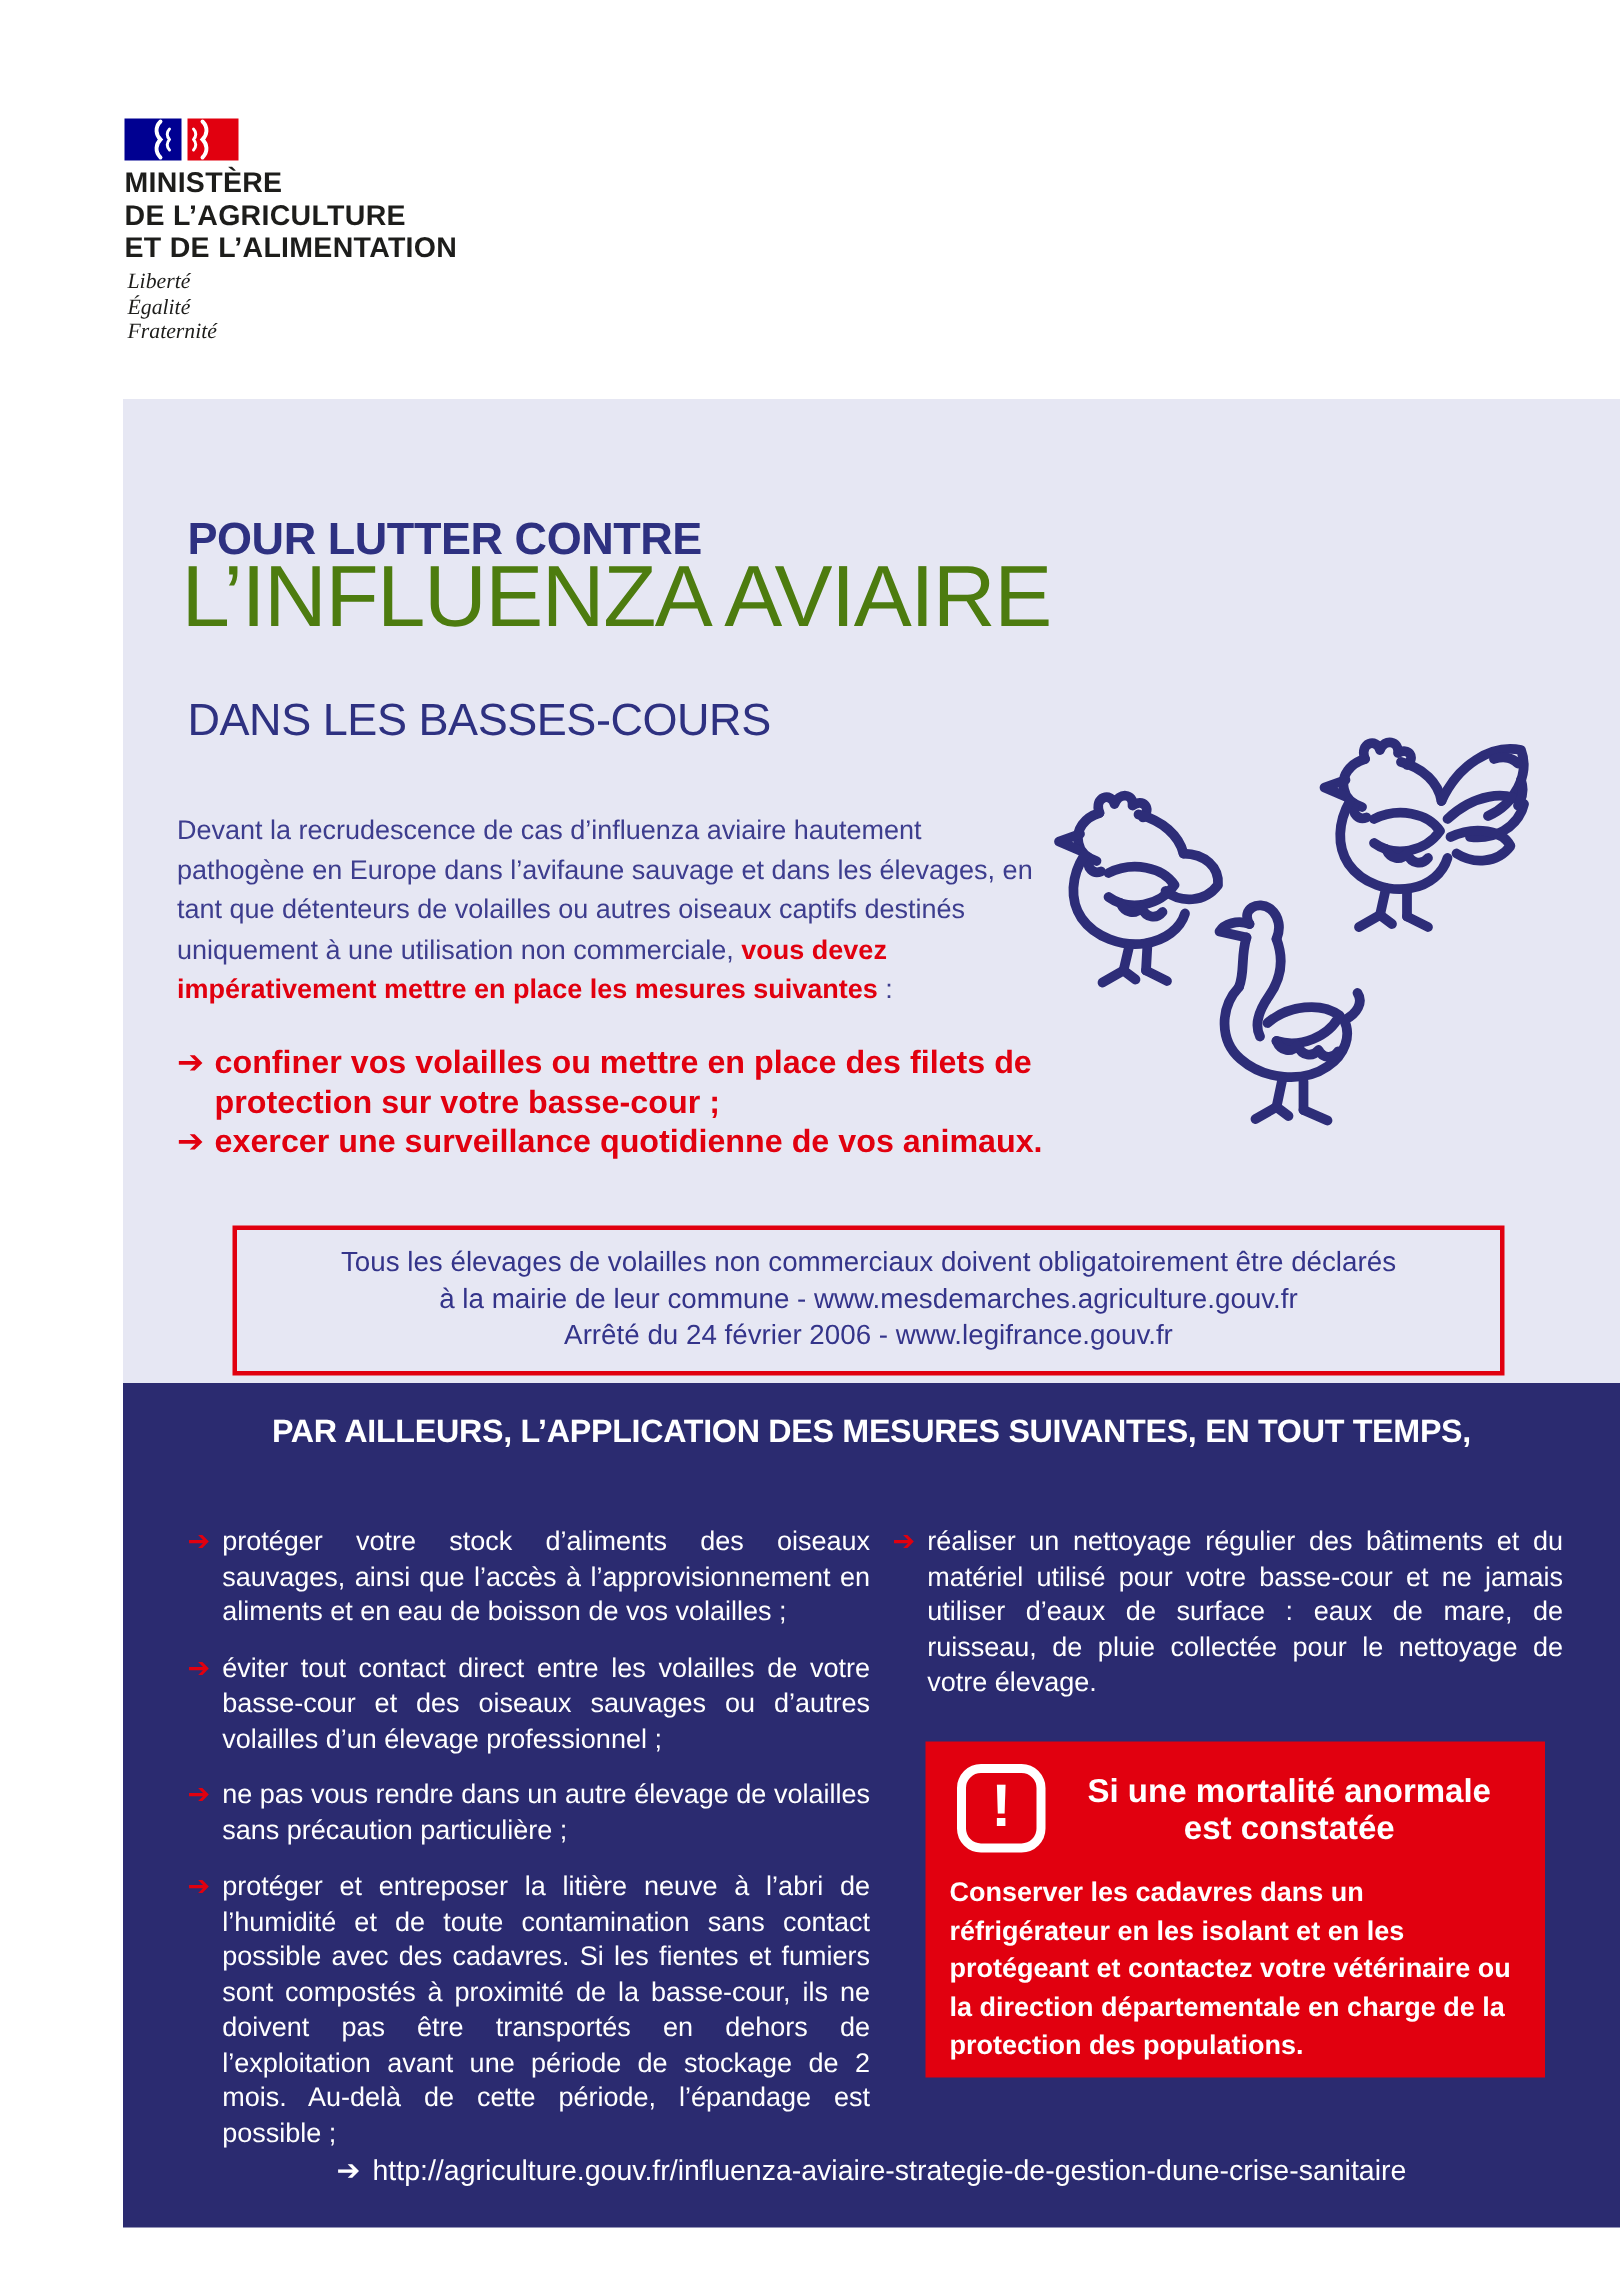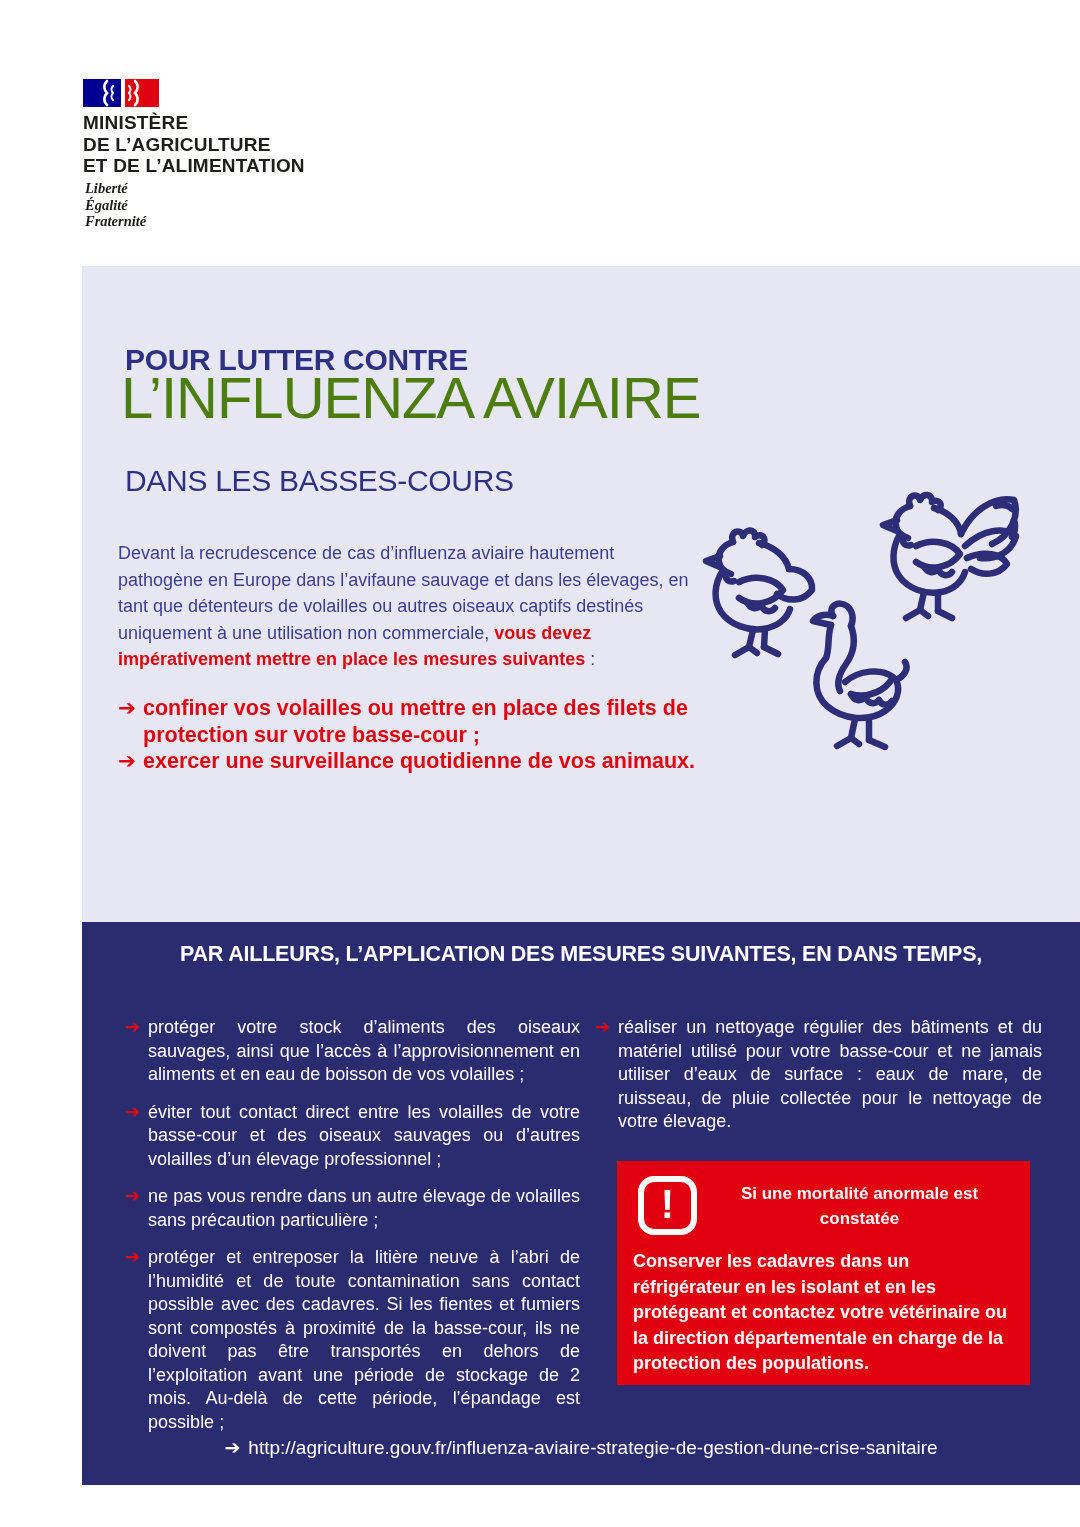--- a/index.html
+++ b/index.html
@@ -7,21 +7,21 @@
   .page{position:relative;width:1080px;height:1527px;background:#ffffff;overflow:hidden;margin-top:40px;}
 
   
   .flag{position:absolute;left:83px;top:39px;display:flex;gap:4px;}
   .flag .b{width:38px;height:28px;background:#000091;position:relative;overflow:hidden;}
   .flag .r{width:34px;height:28px;background:#e1000f;position:relative;overflow:hidden;}
   .flag svg{position:absolute;inset:0;}
   .ministry{position:absolute;left:83px;top:72px;color:#1d1d1b;font-weight:800;
             font-size:19px;line-height:21.5px;letter-spacing:.2px;}
   .motto{position:absolute;left:85px;top:140px;color:#1d1d1b;
-         font-family:"Liberation Serif","DejaVu Serif",serif;font-style:italic;font-weight:700;
+         font-family:"Liberation Serif","DejaVu Serif",serif;font-style:italic;font-weight:400;
          font-size:14.5px;line-height:16.5px;}
 
   
   .panel-light{position:absolute;left:82px;top:226px;width:998px;height:656px;background:#e6e7f3;}
   .panel-dark{position:absolute;left:82px;top:882px;width:998px;height:563px;background:#2b2b70;}
 
   
   .t1{position:absolute;left:125px;top:262px;font-size:34px;font-weight:800;color:#2e3181;letter-spacing:-.3px;}
   .t2{position:absolute;left:125px;top:303px;font-size:30px;font-weight:700;color:#2e3181;letter-spacing:-.3px;}
   .t3{position:absolute;left:121px;top:324px;font-size:58px;font-weight:400;color:#4d7c0f;letter-spacing:-1px;}
@@ -53,21 +53,21 @@
   .m-bullet{display:flex;gap:8px;margin-bottom:14px;color:#ffffff;font-size:18px;line-height:23.5px;font-weight:500;}
   .m-bullet .arr{flex:0 0 auto;color:#e1000f;font-weight:700;}
   .m-bullet .txt{text-align:justify;}
 
   
   .alert{position:absolute;left:617px;top:1121px;width:413px;height:224px;background:#e1000f;box-sizing:border-box;}
   .alert-icon{position:absolute;left:21px;top:15px;width:47px;height:47px;border:6px solid #ffffff;
               border-radius:16px;display:flex;align-items:center;justify-content:center;}
   .alert-icon span{color:#ffffff;font-size:40px;font-weight:800;line-height:1;padding-bottom:3px;}
   .alert-title{position:absolute;left:95px;top:20px;width:295px;text-align:center;color:#ffffff;
-               font-size:17px;line-height:25px;font-weight:800;}
+               font-size:22px;line-height:25px;font-weight:800;}
   .alert-body{position:absolute;left:16px;top:88px;width:381px;text-align:left;color:#ffffff;
               font-size:18px;line-height:25.5px;font-weight:700;}
 
   
   .linkrow{position:absolute;left:82px;top:1396px;width:998px;text-align:center;color:#ffffff;
            font-size:19px;font-weight:500;}
   .linkrow .arr{font-weight:700;margin-right:8px;}
   .linkrow a{color:#ffffff;text-decoration:none;}
 </style>
 </head>
@@ -156,25 +156,30 @@
       <path d="M48,26 C54,42 50,54 43,64 C36,74 33,83 37,91"></path>
       <path d="M28,25 C24,38 27,48 23,58"></path>
       <path d="M23,58 C10,72 10,94 24,106 C40,120 66,122 82,111 C94,103 98,90 93,80 C102,76 106,68 102,62"></path>
       <path d="M42,82 C56,70 78,68 90,77 C83,91 64,99 48,94"></path>
       <path d="M48,94 C51,101 58,102 62,97 M62,97 C65,104 72,105 76,100 M76,100 C79,106 86,106 89,101"></path>
       <path d="M52,119 L48,138 M66,121 L66,140"></path>
       <path d="M48,138 L34,146 M48,138 L56,144 M66,140 L82,147"></path>
     </g>
   </svg>
 
+  <div class="notice">
+    <div>Tous les élevages de volailles non commerciaux doivent obligatoirement être déclarés</div>
+    <div>à la mairie de leur commune - www.mesdemarches.agriculture.gouv.fr</div>
+    <div>Arrêté du 24 février 2006 - www.legifrance.gouv.fr</div>
+  </div>
 
   <div class="panel-dark"></div>
 
   <div class="sec-head">
-    <div>PAR AILLEURS, L’APPLICATION DES MESURES SUIVANTES, EN DANS TEMPS,</div>
+    <div>PAR AILLEURS, L’APPLICATION DES MESURES SUIVANTES, EN TOUT TEMPS,</div>
   </div>
 
   <div class="col col-left">
     <div class="m-bullet">
       <span class="arr">➔</span>
       <span class="txt">protéger votre stock d’aliments des oiseaux sauvages, ainsi que l’accès à l’approvisionnement en aliments et en eau de boisson de vos volailles ;</span>
     </div>
     <div class="m-bullet">
       <span class="arr">➔</span>
       <span class="txt">éviter tout contact direct entre les volailles de votre basse-cour et des oiseaux sauvages ou d’autres volailles d’un élevage professionnel ;</span>

